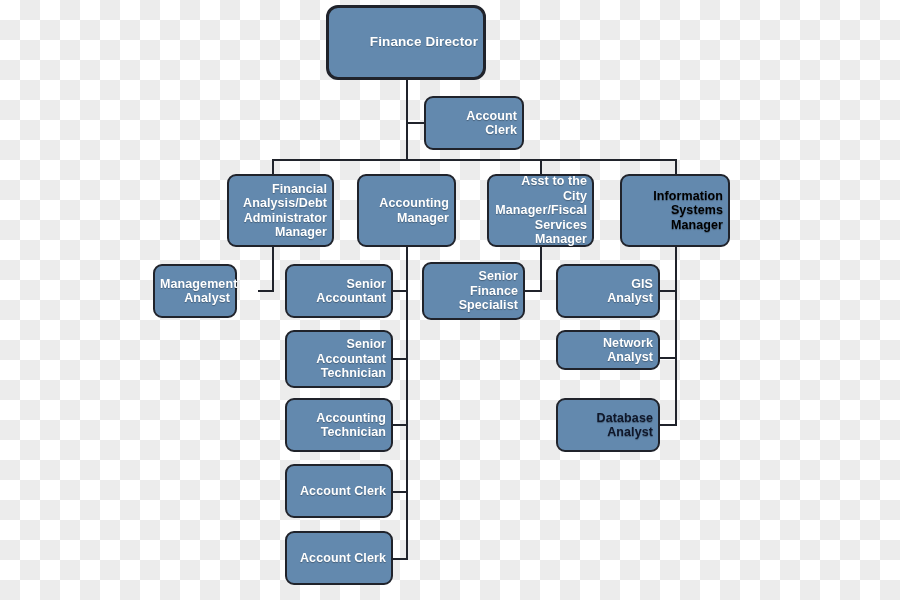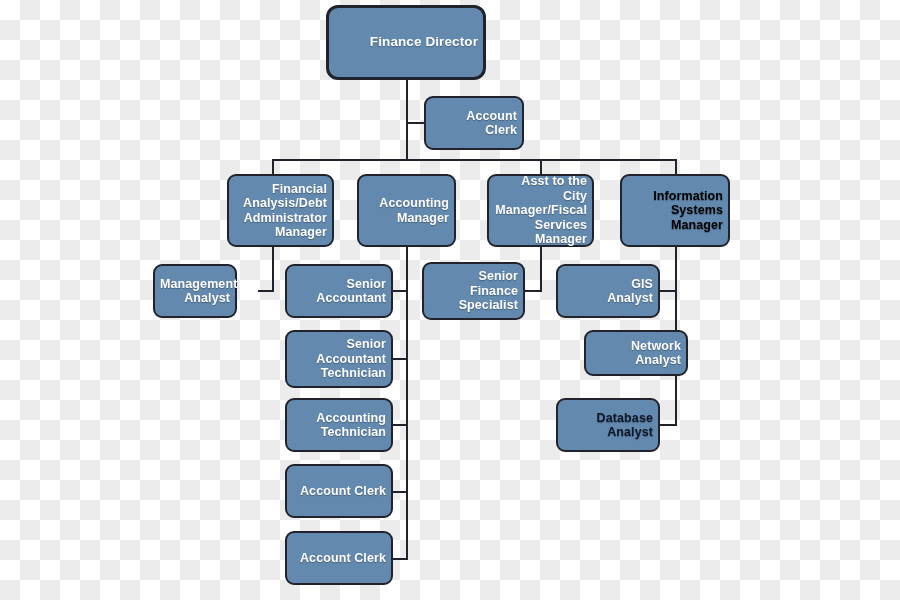--- a/index.html
+++ b/index.html
@@ -136,21 +136,21 @@
 Specialist</span>
       </div>
       <div class="node" style="left: 556px; top: 264px; width: 104px; height: 54px; background: rgb(99, 137, 174); border-color: rgb(32, 35, 43); color: rgb(255, 255, 255); padding-left: 28px;">
         <span class="lbl">GIS Analyst</span>
       </div>
       <div class="node" style="left: 285px; top: 330px; width: 108px; height: 58px; background: rgb(99, 137, 174); border-color: rgb(32, 35, 43); color: rgb(255, 255, 255);">
         <span class="lbl">Senior
 Accountant
 Technician</span>
       </div>
-      <div class="node" style="left: 556px; top: 330px; width: 104px; height: 46px; background: rgb(99, 137, 174); border-color: rgb(32, 35, 43); color: rgb(255, 255, 255); margin-left: 28px;">
+      <div class="node" style="left: 556px; top: 330px; width: 104px; height: 40px; background: rgb(99, 137, 174); border-color: rgb(32, 35, 43); color: rgb(255, 255, 255);">
         <span class="lbl">Network Analyst</span>
       </div>
       <div class="node" style="left: 285px; top: 398px; width: 108px; height: 54px; background: rgb(99, 137, 174); border-color: rgb(32, 35, 43); color: rgb(255, 255, 255);">
         <span class="lbl">Accounting
 Technician</span>
       </div>
       <div class="node" style="left: 556px; top: 398px; width: 104px; height: 54px; background: rgb(99, 137, 174); border-color: rgb(32, 35, 43); color: #0f172a;">
         <span class="lbl">Database Analyst</span>
       </div>
       <div class="node" style="left: 285px; top: 464px; width: 108px; height: 54px; background: rgb(99, 137, 174); border-color: rgb(32, 35, 43); color: rgb(255, 255, 255);">

